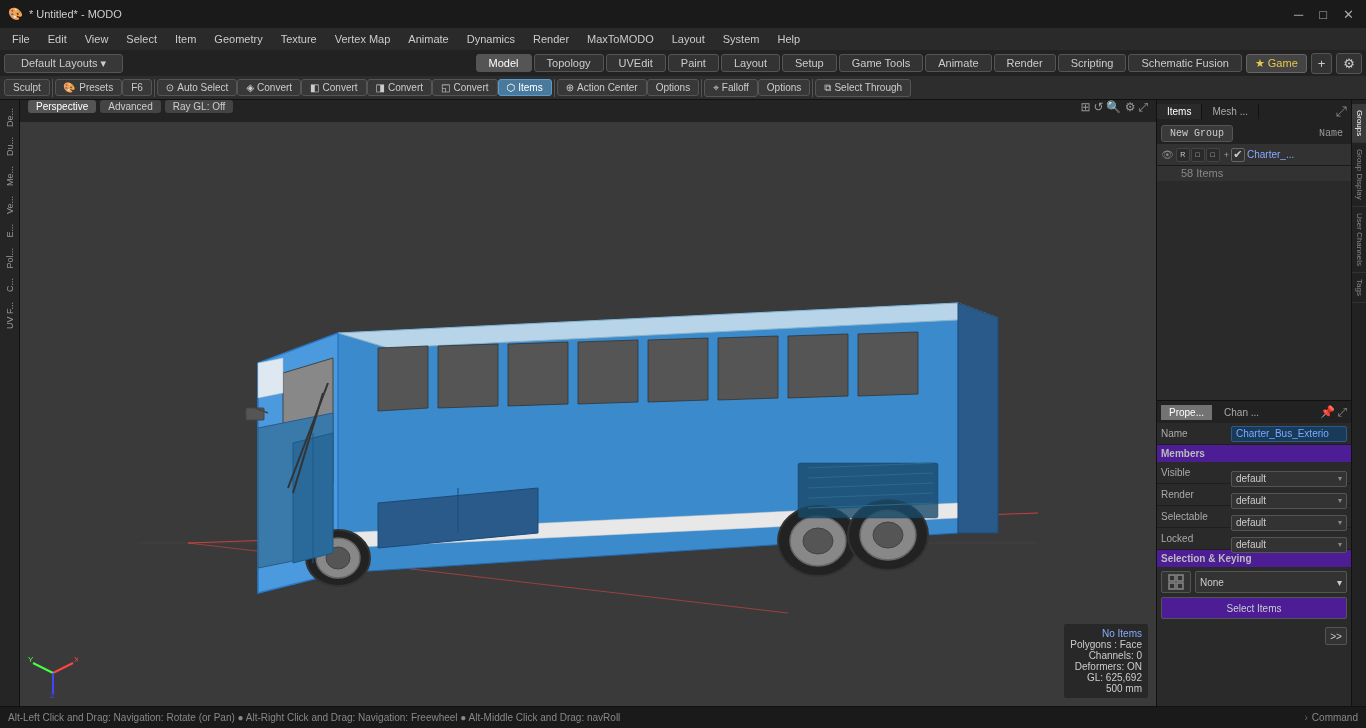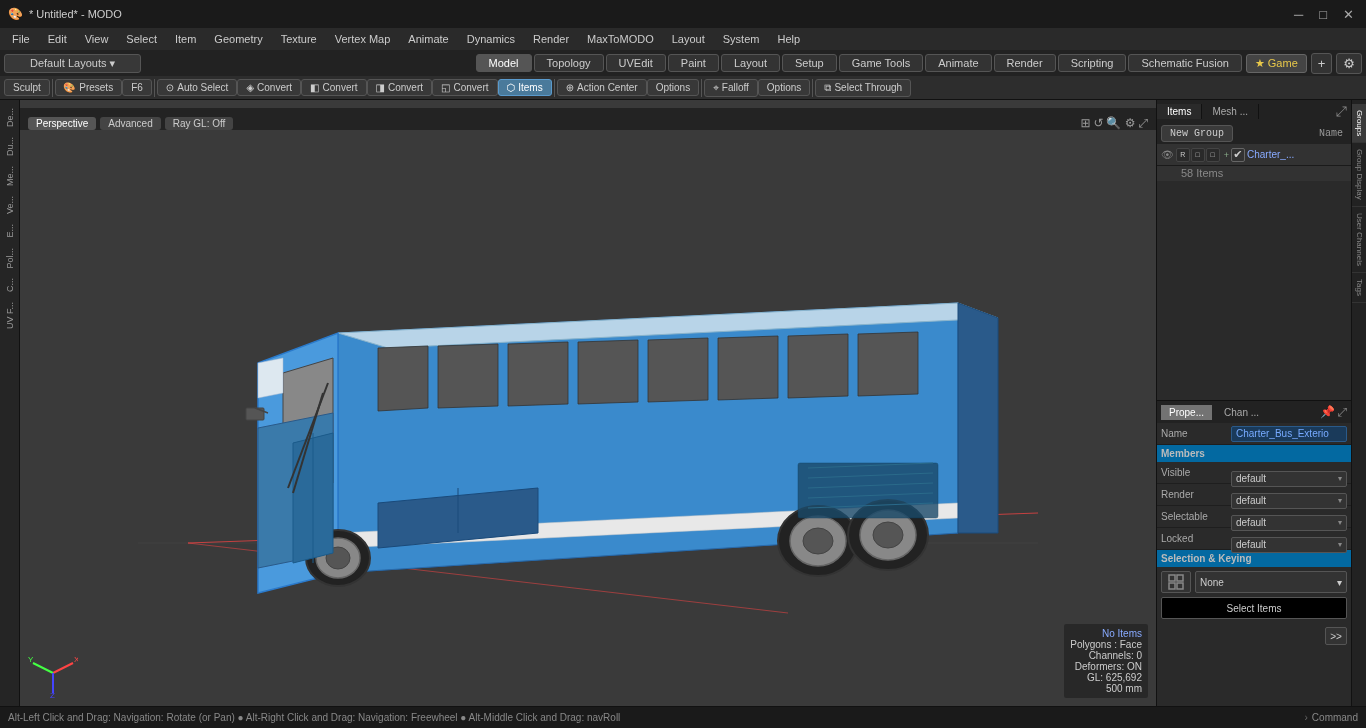--- a/index.html
+++ b/index.html
@@ -36,21 +36,21 @@
     
     #layoutbar {
       height: 26px;
       background: #222;
       display: flex;
       align-items: center;
       padding: 0 4px;
       gap: 4px;
     }
     #layoutbar .layout-btn {
-      padding: 2px 25px;
+      padding: 2px 16px;
       background: #383838;
       border: 1px solid #555;
       border-radius: 3px;
       cursor: pointer;
       font-size: 11px;
       color: #ccc;
     }
     #layoutbar .spacer { flex: 1; }
     #layoutbar .tab-group {
       display: flex;
@@ -147,27 +147,27 @@
 
     
     #viewport {
       flex: 1;
       background: #3a3a3a;
       position: relative;
       overflow: hidden;
     }
     #viewport-header {
       position: absolute;
-      top: 8px;
+      top: 0;
       left: 0;
       right: 0;
       height: 22px;
       background: rgba(30,30,30,0.8);
       display: flex;
-      align-items: flex-end;
+      align-items: flex-start;
       padding: 0 8px;
       gap: 4px;
       z-index: 10;
     }
     .vp-tab {
       padding: 1px 8px;
       background: #444;
       border-radius: 3px;
       font-size: 10px;
       cursor: pointer;
@@ -328,21 +328,21 @@
       align-items: center;
       justify-content: space-between;
       margin-top: 12px;
     }
     .prop-arrow { font-size: 8px; color: #888; }
 
     .prop-section {
       padding: 3px 4px;
       font-size: 10px;
       color: #bbb;
-      background: #0369a1;
+      background: #4c1d95;
       font-weight: bold;
     }
 
     
     .name-field {
       flex: 1;
       height: 16px;
       background: #1a3a5a;
       border: 1px solid #2a5a8a;
       border-radius: 2px;
@@ -385,21 +385,21 @@
       color: #ccc;
       padding: 0 4px;
       display: flex;
       align-items: center;
       justify-content: space-between;
       cursor: pointer;
     }
     .sel-items-btn {
       width: 100%;
       height: 22px;
-      background: #000000;
+      background: #4c1d95;
       border: 1px solid #555;
       border-radius: 2px;
       font-size: 10px;
       color: #ccc;
       display: flex;
       align-items: center;
       justify-content: center;
       cursor: pointer;
       margin-top: 2px;
     }

